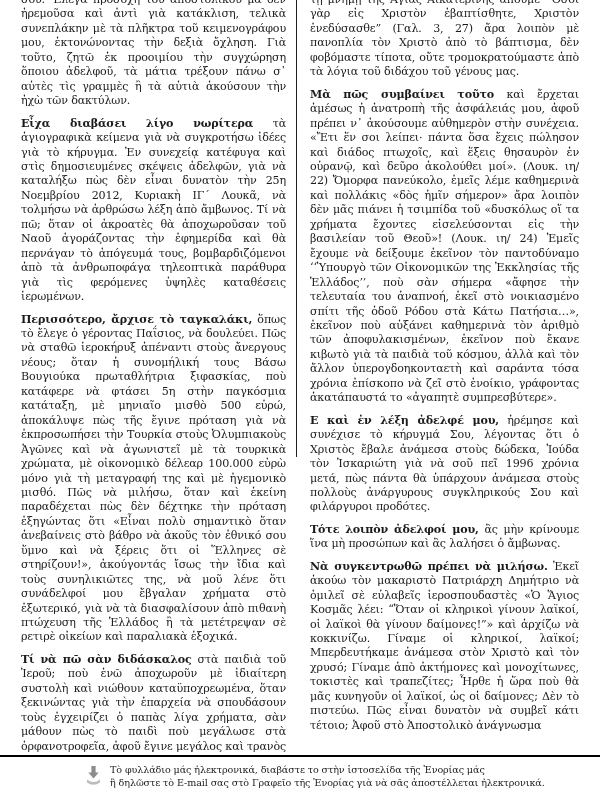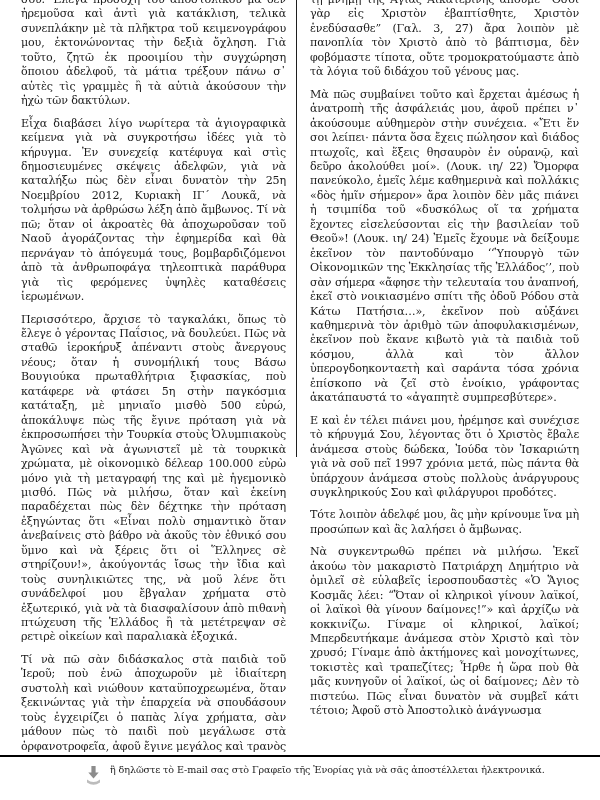--- a/index.html
+++ b/index.html
@@ -26,21 +26,21 @@
   .col.left  { width: 265px; margin-right: 24px; }
   .col.right { width: 269px; }
   .colinner { position: relative; top: -7px; }
   .para {
     font-size: 11.1px;
     line-height: 14.45px;
     text-align: justify;
     margin-bottom: 8px;
     letter-spacing: -0.15px;
   }
-  .para .lead { font-weight: normal; }
+  .para .lead { font-weight: bold; }
   .divider {
     position: absolute;
     left: 296px; top: 0;
     width: 1px; height: 457px;
     background: #1f1f1f;
   }
   .footer-rule {
     position: absolute;
     left: 0; top: 755px;
     width: 600px; height: 2px;
@@ -76,38 +76,39 @@
         <p class="para"><span class="lead">Περισσότερο, ἄρχισε τὸ ταγκαλάκι,</span><span> ὅπως τὸ ἔλεγε ὁ γέροντας Παΐσιος, νὰ δουλεύει. Πῶς νὰ σταθῶ ἱεροκήρυξ ἀπέναντι στοὺς ἄνεργους νέους; ὅταν ἡ συνομήλική τους Βάσω Βουγιούκα πρωταθλήτρια ξιφασκίας, ποὺ κατάφερε νὰ φτάσει 5η στὴν παγκόσμια κατάταξη, μὲ μηνιαῖο μισθὸ 500 εὐρώ, ἀποκάλυψε πὼς τῆς ἔγινε πρόταση γιὰ νὰ ἐκπροσωπήσει τὴν Τουρκία στοὺς Ὀλυμπιακοὺς Ἀγῶνες καὶ νὰ ἀγωνιστεῖ μὲ τὰ τουρκικὰ χρώματα, μὲ οἰκονομικὸ δέλεαρ 100.000 εὐρὼ μόνο γιὰ τὴ μεταγραφή της καὶ μὲ ἡγεμονικὸ μισθό. Πῶς νὰ μιλήσω, ὅταν καὶ ἐκείνη παραδέχεται πὼς δὲν δέχτηκε τὴν πρόταση ἐξηγώντας ὅτι «Εἶναι πολὺ σημαντικὸ ὅταν ἀνεβαίνεις στὸ βάθρο νὰ ἀκοῦς τὸν ἐθνικό σου ὕμνο καὶ νὰ ξέρεις ὅτι οἱ Ἕλληνες σὲ στηρίζουν!», ἀκούγοντάς ἴσως τὴν ἴδια καὶ τοὺς συνηλικιῶτες της, νὰ μοῦ λένε ὅτι συνάδελφοί μου ἔβγαλαν χρήματα στὸ ἐξωτερικό, γιὰ νὰ τὰ διασφαλίσουν ἀπὸ πιθανὴ πτώχευση τῆς Ἑλλάδος ἢ τὰ μετέτρεψαν σὲ ρετιρὲ οἰκείων καὶ παραλιακὰ ἐξοχικά.</span></p>
         <p class="para"><span class="lead">Τί νὰ πῶ σὰν διδάσκαλος</span><span> στὰ παιδιὰ τοῦ Ἱεροῦ; ποὺ ἐνῶ ἀποχωροῦν μὲ ἰδιαίτερη συστολὴ καὶ νιώθουν καταϋποχρεωμένα, ὅταν ξεκινώντας γιὰ τὴν ἐπαρχεία νὰ σπουδάσουν τοὺς ἐγχειρίζει ὁ παπὰς λίγα χρήματα, σὰν μάθουν πὼς τὸ παιδὶ ποὺ μεγάλωσε στὰ ὀρφανοτροφεῖα, ἀφοῦ ἔγινε μεγάλος καὶ τρανὸς κληρικός, σκεφτόταν ἀντὶ τῶν ὀρφανῶν, τὰ γηρατειά του.</span></p>
 
       </div>
     </div>
 
     <div class="col right">
       <div class="colinner">
         <p class="para"><span>τῇ μνήμῃ τῆς Ἁγίας Αἰκατερίνης ἀποῦμε “Ὅσοι γὰρ εἰς Χριστὸν ἐβαπτίσθητε, Χριστὸν ἐνεδύσασθε” (Γαλ. 3, 27) ἄρα λοιπὸν μὲ πανοπλία τὸν Χριστὸ ἀπὸ τὸ βάπτισμα, δὲν φοβόμαστε τίποτα, οὔτε τρομοκρατούμαστε ἀπὸ τὰ λόγια τοῦ διδάχου τοῦ γένους μας.</span></p>
         <p class="para"><span class="lead">Μὰ πῶς συμβαίνει τοῦτο</span><span> καὶ ἔρχεται ἀμέσως ἡ ἀνατροπὴ τῆς ἀσφάλειάς μου, ἀφοῦ πρέπει ν᾽ ἀκούσουμε αὐθημερὸν στὴν συνέχεια. «Ἔτι ἕν σοι λείπει· πάντα ὅσα ἔχεις πώλησον καὶ διάδος πτωχοῖς, καὶ ἕξεις θησαυρὸν ἐν οὐρανῷ, καὶ δεῦρο ἀκολούθει μοί». (Λουκ. ιη/ 22) Ὄμορφα πανεύκολο, ἐμεῖς λέμε καθημερινὰ καὶ πολλάκις «δὸς ἡμῖν σήμερον» ἄρα λοιπὸν δὲν μᾶς πιάνει ἡ τσιμπίδα τοῦ «δυσκόλως οἵ τα χρήματα ἔχοντες εἰσελεύσονται εἰς τὴν βασιλείαν τοῦ Θεοῦ»! (Λουκ. ιη/ 24) Ἐμεῖς ἔχουμε νὰ δείξουμε ἐκεῖνον τὸν παντοδύναμο ‘‘Ὑπουργὸ τῶν Οἰκονομικῶν της Ἐκκλησίας τῆς Ἑλλάδος’’, ποὺ σὰν σήμερα «ἄφησε τὴν τελευταία του ἀναπνοή, ἐκεῖ στὸ νοικιασμένο σπίτι τῆς ὁδοῦ Ρόδου στὰ Κάτω Πατήσια…», ἐκεῖνον ποὺ αὐξάνει καθημερινὰ τὸν ἀριθμὸ τῶν ἀποφυλακισμένων, ἐκεῖνον ποὺ ἔκανε κιβωτὸ γιὰ τὰ παιδιὰ τοῦ κόσμου, ἀλλὰ καὶ τὸν ἄλλον ὑπερογδοηκονταετὴ καὶ σαράντα τόσα χρόνια ἐπίσκοπο νὰ ζεῖ στὸ ἐνοίκιο, γράφοντας ἀκατάπαυστά το «ἀγαπητὲ συμπρεσβύτερε».</span></p>
-        <p class="para"><span class="lead">Ε καὶ ἐν τέλει πιάνει μου,</span><span> ἠρέμησε καὶ συνέχισε τὸ κήρυγμά Σου, λέγοντας ὅτι ὁ Χριστὸς ἔβαλε ἀνάμεσα στοὺς δώδεκα, Ἰούδα τὸν Ἰσκαριώτη γιὰ νὰ σοῦ πεῖ 1997 χρόνια μετά, πὼς πάντα θὰ ὑπάρχουν ἀνάμεσα στοὺς πολλοὺς ἀνάργυρους συγκληρικούς Σου καὶ φιλάργυροι προδότες.</span></p>
-        <p class="para"><span class="lead">Τότε λοιπὸν ἀδελφέ μου,</span><span> ἂς μὴν κρίνουμε ἵνα μὴ προσώπων καὶ ἂς λαλήσει ὁ ἄμβωνας.</span></p>
+        <p class="para"><span class="lead">Ε καὶ ἐν λέξη ἀδελφέ μου,</span><span> ἠρέμησε καὶ συνέχισε τὸ κήρυγμά Σου, λέγοντας ὅτι ὁ Χριστὸς ἔβαλε ἀνάμεσα στοὺς δώδεκα, Ἰούδα τὸν Ἰσκαριώτη γιὰ νὰ σοῦ πεῖ 1996 χρόνια μετά, πὼς πάντα θὰ ὑπάρχουν ἀνάμεσα στοὺς πολλοὺς ἀνάργυρους συγκληρικούς Σου καὶ φιλάργυροι προδότες.</span></p>
+        <p class="para"><span class="lead">Τότε λοιπὸν ἀδελφοί μου,</span><span> ἂς μὴν κρίνουμε ἵνα μὴ προσώπων καὶ ἂς λαλήσει ὁ ἄμβωνας.</span></p>
         <p class="para"><span class="lead">Νὰ συγκεντρωθῶ πρέπει νὰ μιλήσω.</span><span> Ἐκεῖ ἀκούω τὸν μακαριστὸ Πατριάρχη Δημήτριο νὰ ὁμιλεῖ σὲ εὐλαβεῖς ἱεροσπουδαστὲς «Ὁ Ἅγιος Κοσμᾶς λέει: “Ὅταν οἱ κληρικοὶ γίνουν λαϊκοί, οἱ λαϊκοὶ θὰ γίνουν δαίμονες!”» καὶ ἀρχίζω νὰ κοκκινίζω. Γίναμε οἱ κληρικοί, λαϊκοί; Μπερδευτήκαμε ἀνάμεσα στὸν Χριστὸ καὶ τὸν χρυσό; Γίναμε ἀπὸ ἀκτήμονες καὶ μονοχίτωνες, τοκιστὲς καὶ τραπεζίτες; Ἦρθε ἡ ὥρα ποὺ θὰ μᾶς κυνηγοῦν οἱ λαϊκοί, ὡς οἱ δαίμονες; Δὲν τὸ πιστεύω. Πῶς εἶναι δυνατὸν νὰ συμβεῖ κάτι τέτοιο; Ἀφοῦ στὸ Ἀποστολικὸ ἀνάγνωσμα</span></p>
       </div>
     </div>
 
   </div>
 
   <div class="divider"></div>
 
   <div class="footer-rule"></div>
 
   <div class="footer">
     <span class="dl-icon">
       <svg width="15" height="21" viewBox="0 0 15 21" xmlns="http://www.w3.org/2000/svg">
         <rect x="5.4" y="0" width="4.2" height="7" fill="#8c8c8c"></rect>
         <polygon points="2.3,6.4 12.7,6.4 7.5,12.6" fill="#8c8c8c"></polygon>
         <path d="M1 13.5 Q7.5 18.5 14 13.5 L14 16.5 Q7.5 21 1 16.5 Z" fill="#bcbcbc"></path>
       </svg>
     </span>
     <div class="ftext">
+      <div>Τὸ φυλλάδιο μάς ἠλεκτρονικά, διαβάστε το στὴν ἱστοσελίδα τῆς Ἐνορίας μάς</div>
       <div>ἢ δηλῶστε τὸ E-mail σας στὸ Γραφεῖο τῆς Ἐνορίας γιὰ νὰ σᾶς ἀποστέλλεται ἠλεκτρονικά.</div>
     </div>
   </div>
 
 </div>
 
 </body></html>

